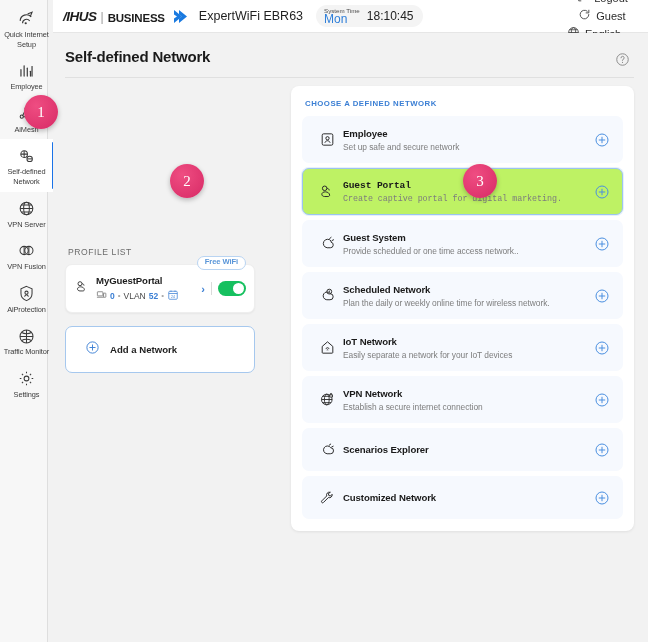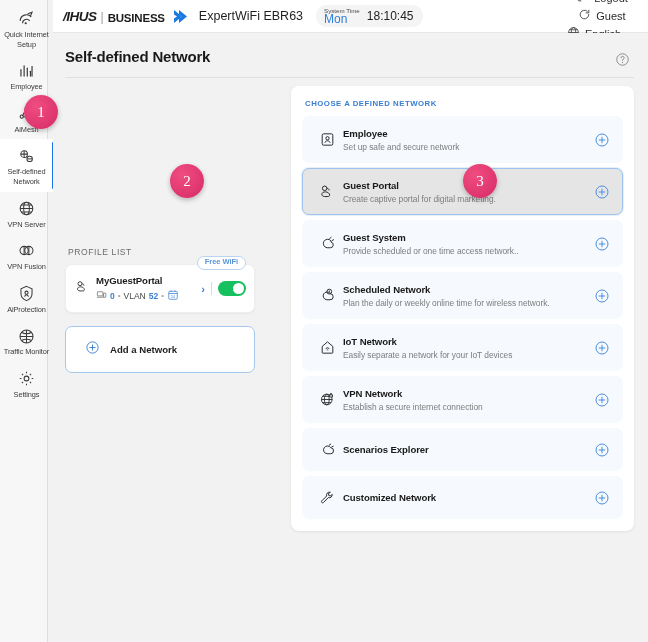--- a/index.html
+++ b/index.html
@@ -185,23 +185,24 @@
     background: #f6f9fe;
     border: 1px solid transparent;
     border-radius: 7px;
     min-height: 43px;
     display: flex; align-items: center;
     padding: 7px 12px 7px 13px;
     margin-bottom: 5px;
     cursor: pointer;
   }
   .net-row.selected {
-    background: #e5e5e5;
+    background: #bef264;
     border: 1px solid #9cc4ef;
     box-shadow: 0 0 0 1px rgba(156,196,239,0.25);
+    font-family: Liberation Mono, monospace;
   }
   .net-row.tall { min-height: 47px; }
   .net-ico { width: 22px; flex: none; display: flex; align-items: center; justify-content: center; }
   .net-body { flex: 1; min-width: 0; margin-left: 5px; }
   .net-title { font-size: 9.6px; font-weight: bold; color: #1a1a1a; letter-spacing: -0.1px; }
   .net-desc { font-size: 8.4px; color: #7d7d7d; margin-top: 3px; letter-spacing: -0.05px; }
   .net-add { flex: none; width: 16px; height: 16px; cursor: pointer; }
 
   
   .badge {

